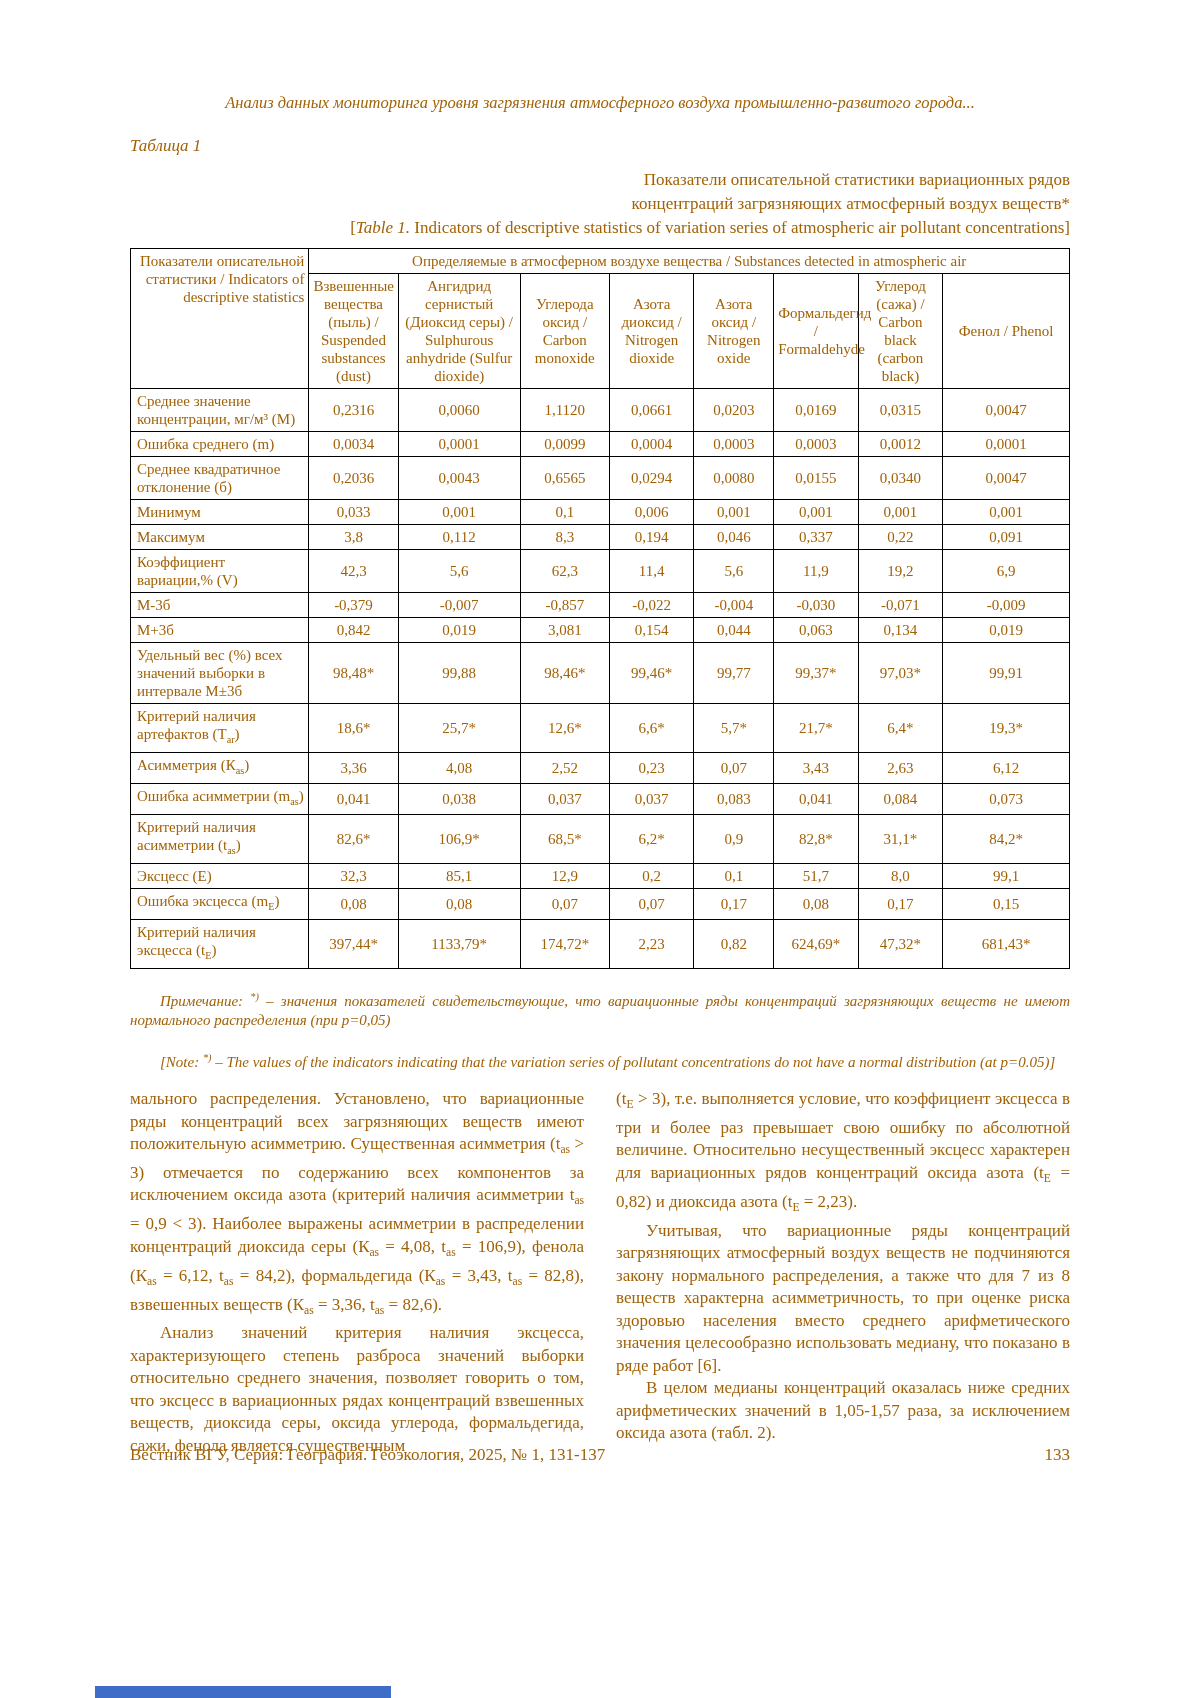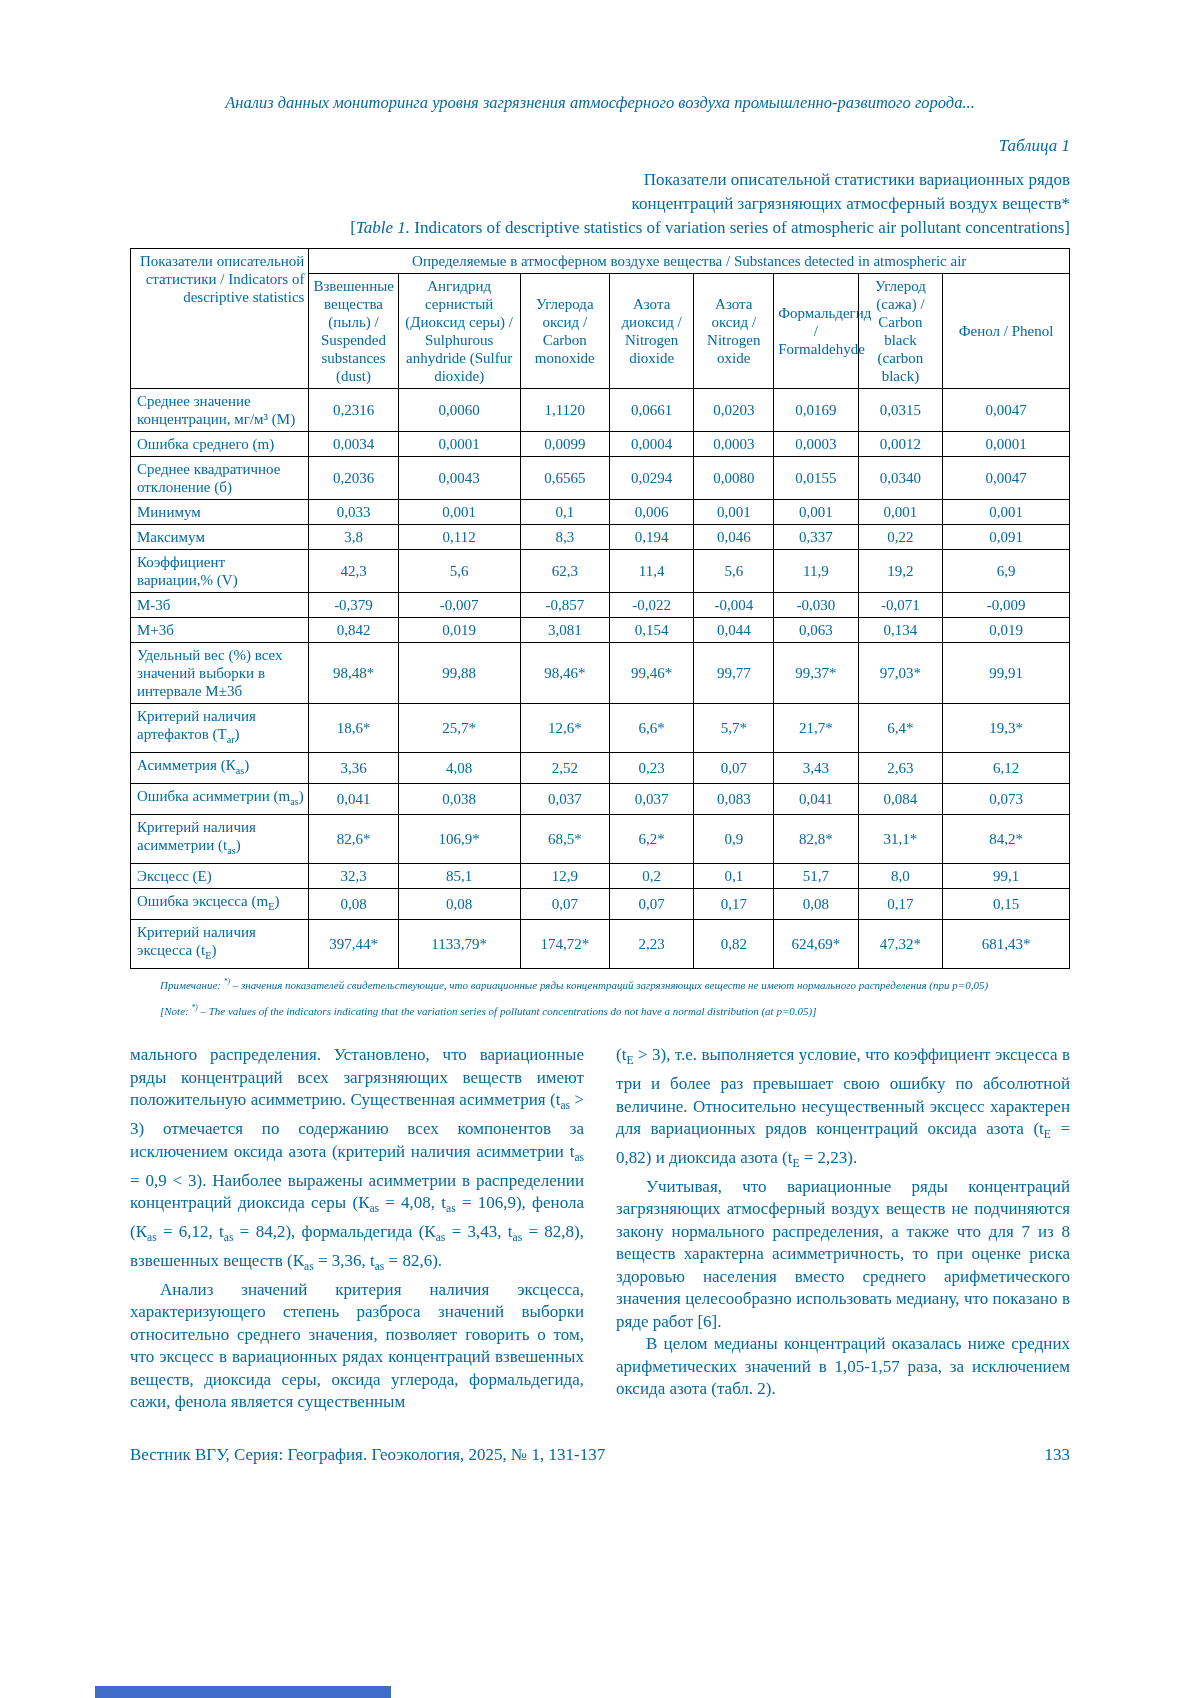--- a/index.html
+++ b/index.html
@@ -1,35 +1,35 @@
 <!DOCTYPE html>
 <html><head>
 <meta charset="utf-8">
 <style>
   * { box-sizing: border-box; }
   html, body { margin:0; padding:0; background:#ffffff; }
   .page {
     width:1200px; height:1698px; position:relative; background:#ffffff;
-    font-family:"Liberation Serif", serif; color:#0369a1;
+    font-family:"Liberation Serif", serif; color:#a16207;
     padding:92px 130px 0 130px; overflow:hidden;
   }
   .running-head { text-align:center; font-style:italic; font-size:16.5px; line-height:22px; }
-  .table-number { text-align:right; font-style:italic; font-size:17px; margin-top:22px; }
+  .table-number { text-align:left; font-style:italic; font-size:17px; margin-top:22px; }
   .table-title { text-align:right; font-size:17px; line-height:24px; margin-top:12px; }
   table.stats { width:100%; border-collapse:collapse; table-layout:fixed; margin-top:8px;
                 font-size:15px; line-height:18px; }
   .stats th, .stats td { border:1px solid #000; padding:3px 4px; font-weight:normal; }
   .stats th { text-align:center; vertical-align:middle; }
   .stats th.corner { text-align:right; vertical-align:top; padding-left:6px; }
   .stats td.rowlabel { text-align:left; padding-left:6px; vertical-align:middle;margin-left:32px; }
   .stats td.val { text-align:center; vertical-align:middle; }
   sub { font-size:0.68em; }
   sup { font-size:0.68em; }
-  .note { font-style:italic; font-size:11px; line-height:19px; margin-top:3px; text-indent:30px; text-align:justify; }
-  .columns { display:flex; gap:32px; margin-top:24px; }
+  .note { font-style:italic; font-size:15px; line-height:19px; margin-top:18px; text-indent:30px; text-align:justify; }
+  .columns { display:flex; gap:32px; margin-top:16px; }
   .col { width:454px; font-size:17px; line-height:22.5px; text-align:justify; }
   .col p { margin:0; }
   .col p.indent { text-indent:30px; }
   .footer { position:absolute; left:130px; right:130px; top:1445px;
             display:flex; justify-content:space-between; font-size:17px; }
   .blue-bar { position:absolute; left:95px; top:1686px; width:296px; height:12px; }
 </style>
 </head>
 <body>
 

